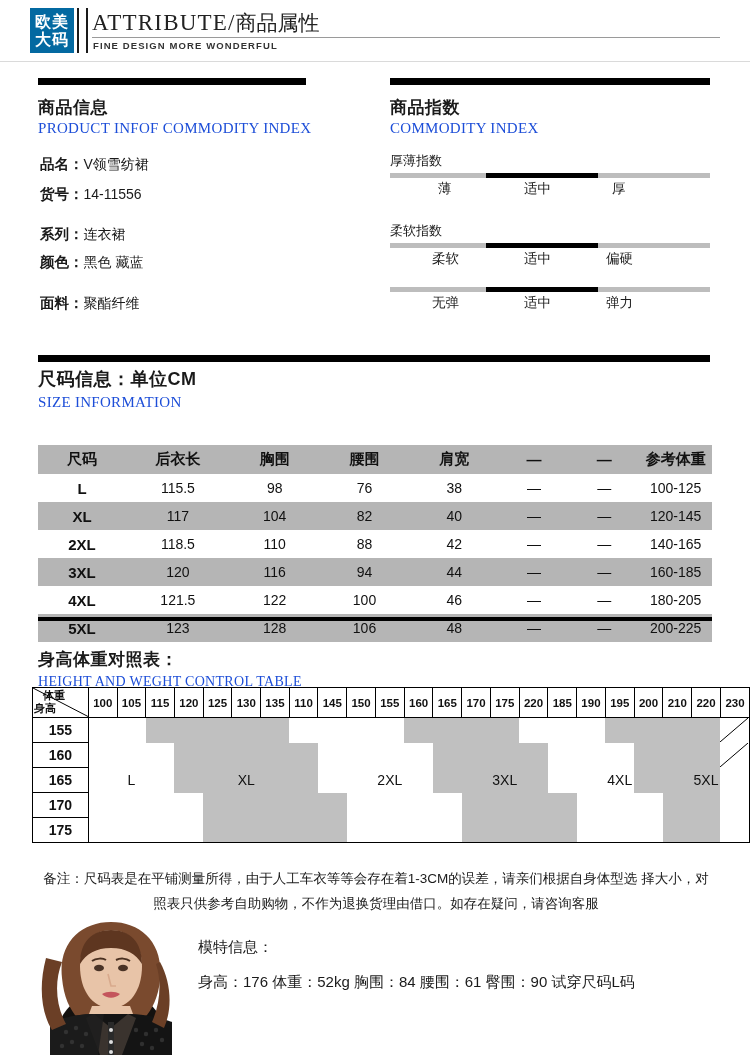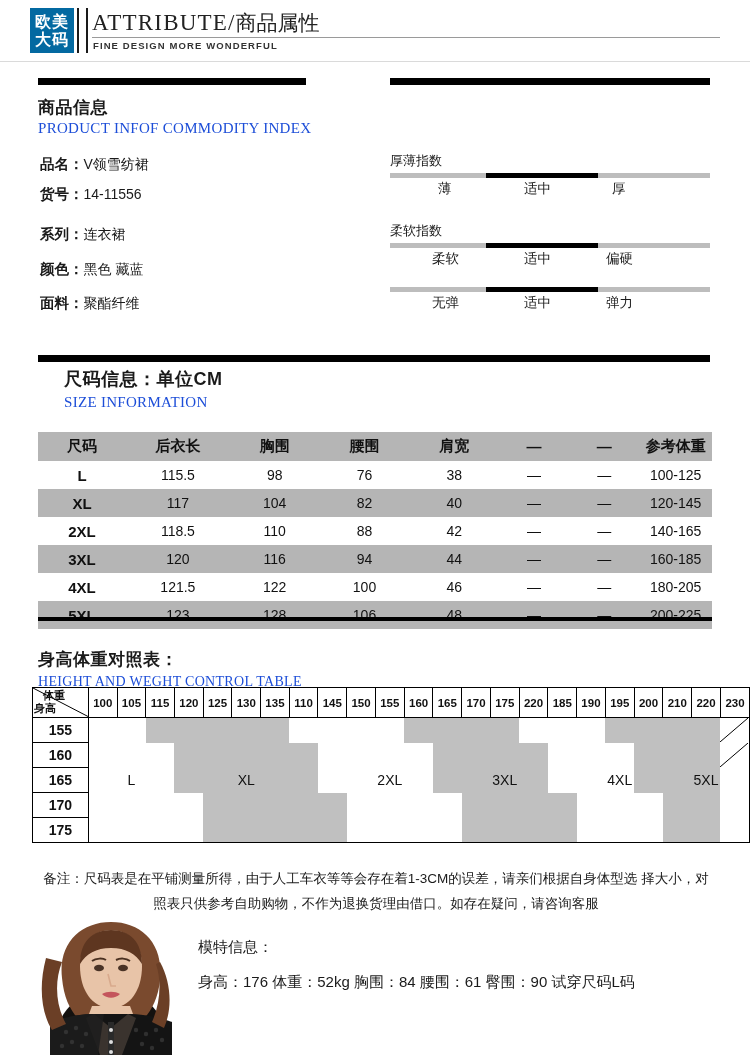--- a/index.html
+++ b/index.html
@@ -45,25 +45,25 @@
 
   .idx-group{position:absolute;left:390px;width:320px;}
   .idx-label{font-size:13px;margin-bottom:3px;}
   .idx-track{position:relative;height:5px;background:#bdbdbd;width:320px;}
   .idx-fill{position:absolute;top:0;height:5px;background:#000;}
   .idx-scale{position:relative;height:20px;margin-top:2px;}
   .idx-scale span{position:absolute;top:0;font-size:13.5px;}
 
   
   #size-bar{left:38px;top:355px;width:672px;}
-  #size-title{position:absolute;left:38px;top:367px;margin-left:26px;}
+  #size-title{position:absolute;left:38px;top:367px;}
   #size-title .sec-cn{font-size:18px;}
   #size-title .sec-en{display:block;margin-top:3px;font-size:15px;}
 
-  .size-table{position:absolute;left:38px;top:432px;width:674px;border-collapse:collapse;}
+  .size-table{position:absolute;left:38px;top:445px;width:674px;border-collapse:collapse;}
   .size-table td{height:26px;text-align:center;font-size:14px;color:#111;}
   .size-table tr.hdr td{background:#b5b5b5;font-weight:bold;font-size:15px;height:27px;}
   .size-table tr.alt td{background:#b5b5b5;}
   .size-table td.sz{font-weight:bold;font-size:15px;}
   .size-underline{position:absolute;left:38px;top:617px;width:674px;height:4px;background:#000;}
 
   
   #hw-title{position:absolute;left:38px;top:648px;}
   #hw-title .sec-cn{font-size:17px;}
   #hw-title .sec-en{display:block;margin-top:3px;font-size:14px;}
@@ -119,28 +119,32 @@
 
   <div class="info-line" style="top:155px">
     <b>品名：</b><span>V领雪纺裙</span>
   </div>
   <div class="info-line" style="top:185px">
     <b>货号：</b><span>14-11556</span>
   </div>
   <div class="info-line" style="top:225px">
     <b>系列：</b><span>连衣裙</span>
   </div>
-  <div class="info-line" style="top:260px">
+  <div class="info-line" style="top:253px">
     <b>颜色：</b><span>黑色 藏蓝</span>
   </div>
   <div class="info-line" style="top:294px">
     <b>面料：</b><span>聚酯纤维</span>
   </div>
 
   <div class="blk-bar" id="idx-bar"></div>
+  <div id="idx-title">
+    <span class="sec-cn">商品指数</span>
+    <span class="sec-en">COMMODITY INDEX</span>
+  </div>
 
   <div class="idx-group" style="top:152px">
     <div class="idx-label">厚薄指数</div>
     <div class="idx-track">
       <div class="idx-fill" style="left:96px;width:112px"></div>
     </div>
     <div class="idx-scale">
       <span style="left:48px">薄</span>
       <span style="left:134px">适中</span>
       <span style="left:222px">厚</span>

